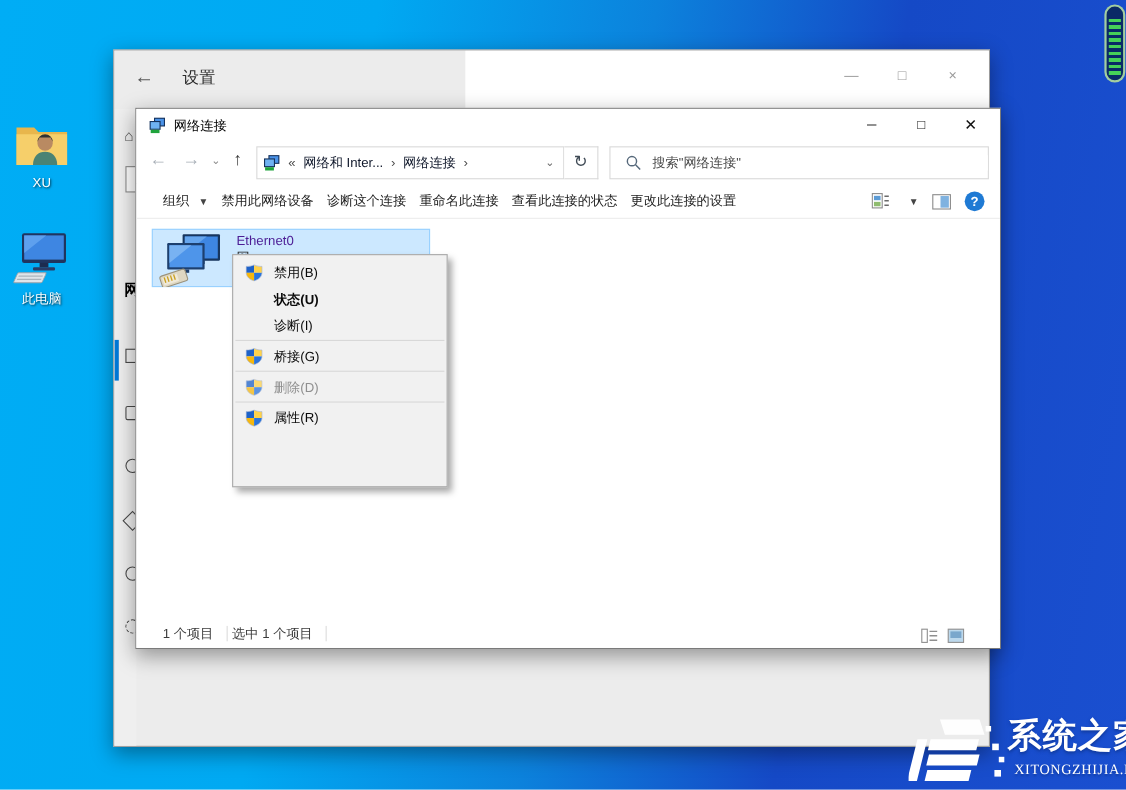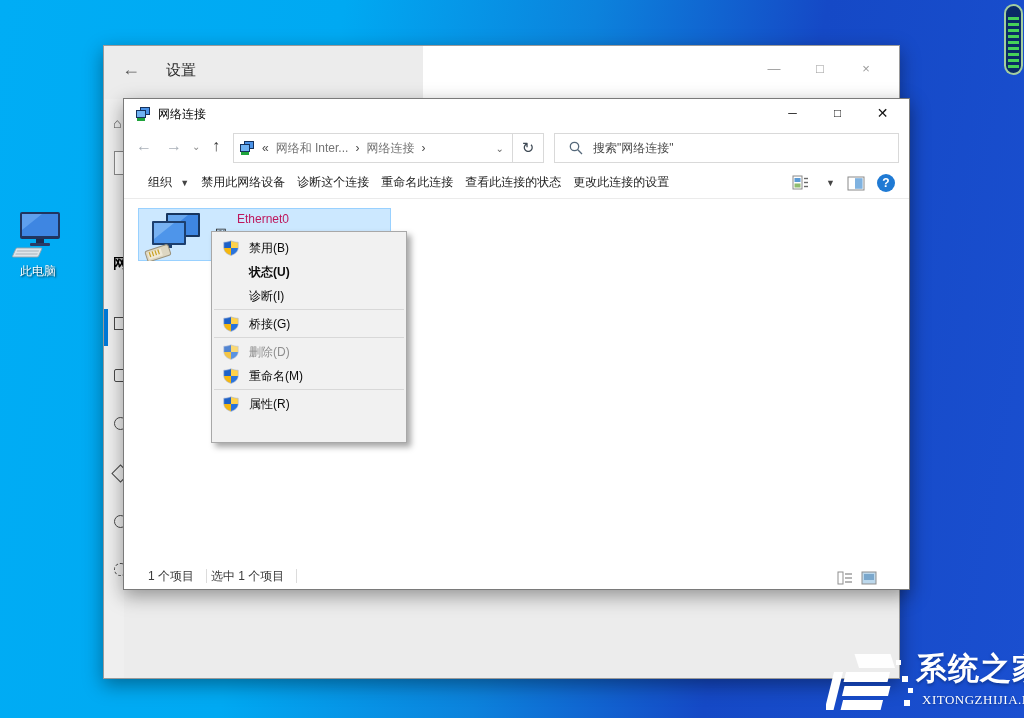--- a/index.html
+++ b/index.html
@@ -49,21 +49,21 @@
 
   .ex-navrow { position:absolute; left:0; top:30px; right:0; height:38px; background:#fff; }
   .navbtn { position:absolute; top:8px; font-size:16px; }
   .nav-back { left:12px; color:#a9b0b8; }
   .nav-fwd { left:42px; color:#a9b0b8; }
   .nav-drop { left:68px; top:12px; font-size:10px; color:#8a8a8a; }
   .nav-up { left:88px; color:#3c3c3c; }
   .addrbox { position:absolute; left:109px; top:4px; width:280px; height:30px; border:1px solid #d9d9d9; background:#fff;
              display:flex; align-items:center; }
   .addrbox .aicon { margin-left:5px; }
-  .addrbox .seg { margin-left:7px; color:#737373; white-space:nowrap; }
+  .addrbox .seg { margin-left:7px; color:#0f172a; white-space:nowrap; }
   .addrbox .chev { color:#4a4a4a; }
   .addrbox .caret { margin-left:auto; margin-right:8px; font-size:10px; color:#6a6a6a; }
   .refreshbox { position:absolute; left:389px; top:4px; width:31px; height:30px; border:1px solid #d9d9d9; border-left:none;
                 background:#fff; text-align:center; line-height:28px; color:#3f4a55; font-size:15px; }
   .searchbox { position:absolute; left:430px; top:4px; width:345px; height:30px; border:1px solid #d9d9d9; background:#fff;
                display:flex; align-items:center; }
   .searchbox svg { margin-left:14px; }
   .searchbox input { border:none; outline:none; margin-left:10px; flex:1; font-size:12px; color:#444;
                      font-family:"Liberation Sans","DejaVu Sans",sans-serif; }
   .searchbox input::placeholder { color:#4a4a4a; opacity:1; }
@@ -73,21 +73,21 @@
   .tb-item { margin-left:12px; white-space:nowrap; }
   .tb-organize { margin-left:24px; }
   .tb-caret { font-size:9px; color:#444; margin-left:5px; }
   .tb-right { position:absolute; right:14px; top:0; height:32px; display:flex; align-items:center; gap:12px; }
 
   .ex-content { position:absolute; left:0; top:100px; right:0; bottom:26px; background:#fff; }
   .conn-item { position:absolute; left:14px; top:9px; width:253px; height:53px;
                background:#cce8ff; border:1px solid #99d1ff; }
   .conn-item .cicon { position:absolute; left:5px; top:2px; }
   .conn-text { position:absolute; left:76px; top:3px; line-height:15px; }
-  .conn-text .l1 { color:#be185d;margin-left:22px; }
+  .conn-text .l1 { color:#4c1d95; }
   .conn-text .l2 { color:#1a1a1a; }
   .conn-text .l3 { color:#4a4a4a; }
 
   .ex-statusbar { position:absolute; left:0; bottom:0; right:0; height:26px; background:#fff; display:flex; align-items:center; color:#3a3a3a; }
   .ex-statusbar .st { margin-left:24px; }
   .ex-statusbar .sd { width:1px; height:14px; background:#dcdcdc; margin-left:12px; }
   .ex-statusbar .st2 { margin-left:4px; }
   .sb-views { position:absolute; right:32px; bottom:4px; display:flex; gap:8px; }
 
   
@@ -138,20 +138,30 @@
   </symbol>
 </svg>
 
 <div class="stage">
 
   <div class="level-indicator">
     <div class="stripes"></div>
   </div>
 
 
+  <div class="desk-icon" style="left:0; top:108px;">
+    <svg class="glyph" width="54" height="48" viewBox="0 0 54 48">
+      <path d="M4 8 L20 8 L24 12 L50 12 L50 42 L4 42 Z" fill="#e8b64c"></path>
+      <path d="M4 14 L50 14 L50 42 L4 42 Z" fill="#f6cf6a"></path>
+      <circle cx="30" cy="22" r="7" fill="#b98a62"></circle>
+      <path d="M23 21 a7 7 0 0 1 14 0 l-2 -4 h-10 z" fill="#323232"></path>
+      <path d="M19 42 c0 -8 5 -12 11 -12 c6 0 11 4 11 12 z" fill="#4a8374"></path>
+    </svg>
+    <span class="lbl">XU</span>
+  </div>
 
   <div class="desk-icon" style="left:0; top:208px;">
     <svg class="glyph" width="52" height="52" viewBox="0 0 52 52">
       <rect x="8" y="4" width="40" height="27" rx="2" fill="#20355f"></rect>
       <rect x="10" y="6" width="36" height="22" fill="#3e86e2"></rect>
       <path d="M10 6 L30 6 L10 22 Z" fill="#5ea0ee"></path>
       <rect x="24" y="31" width="8" height="4" fill="#1c2c50"></rect>
       <rect x="18" y="35" width="20" height="3" rx="1" fill="#2a3c66"></rect>
       <g transform="skewX(-24)">
         <rect x="22" y="40" width="26" height="9" rx="1" fill="#dfe5ea" stroke="#9aa4ac" stroke-width=".8"></rect>
@@ -326,26 +336,20 @@
         </svg>
       <span>桥接(G)</span>
     </div>
     <div class="ctx-sep"></div>
     <div class="ctx-item disabled">
       <svg class="sicon" style="opacity:.75">
           <use href="#uac-shield"></use>
         </svg>
       <span>删除(D)</span>
     </div>
-    <div class="ctx-item">
-      <svg class="sicon">
-          <use href="#uac-shield"></use>
-        </svg>
-      <span>重命名(M)</span>
-    </div>
     <div class="ctx-sep"></div>
     <div class="ctx-item">
       <svg class="sicon">
           <use href="#uac-shield"></use>
         </svg>
       <span>属性(R)</span>
     </div>
   </div>
 
   <div class="watermark">

